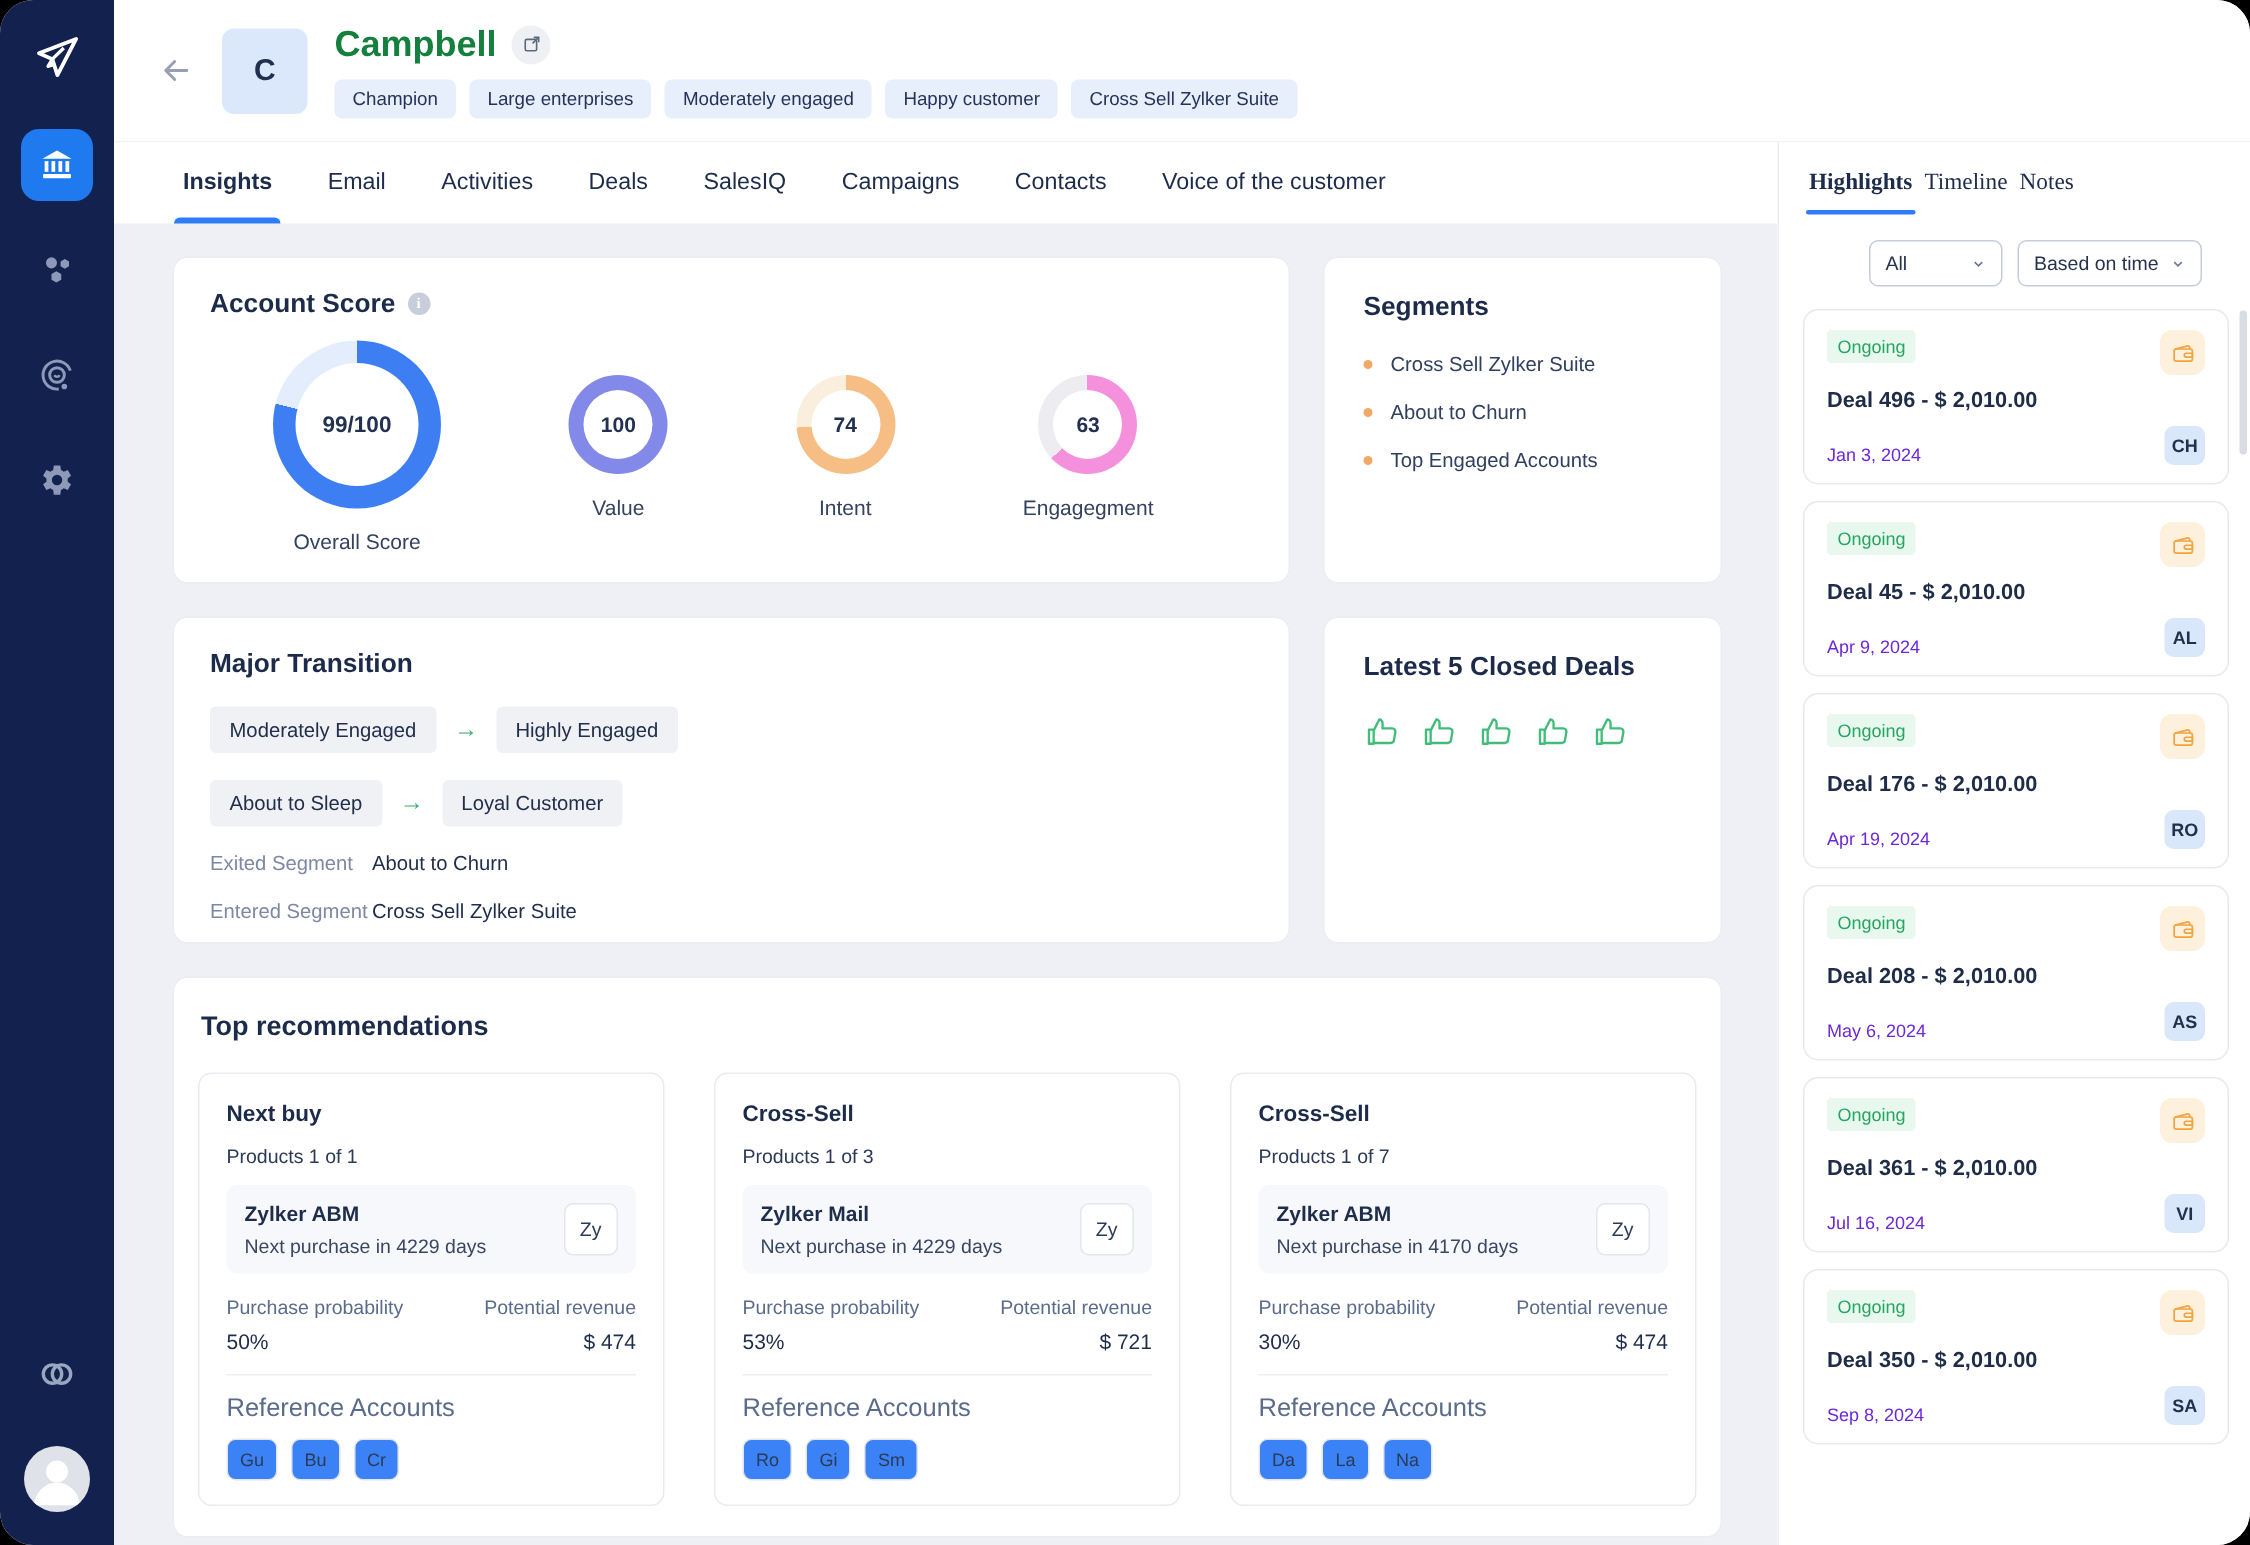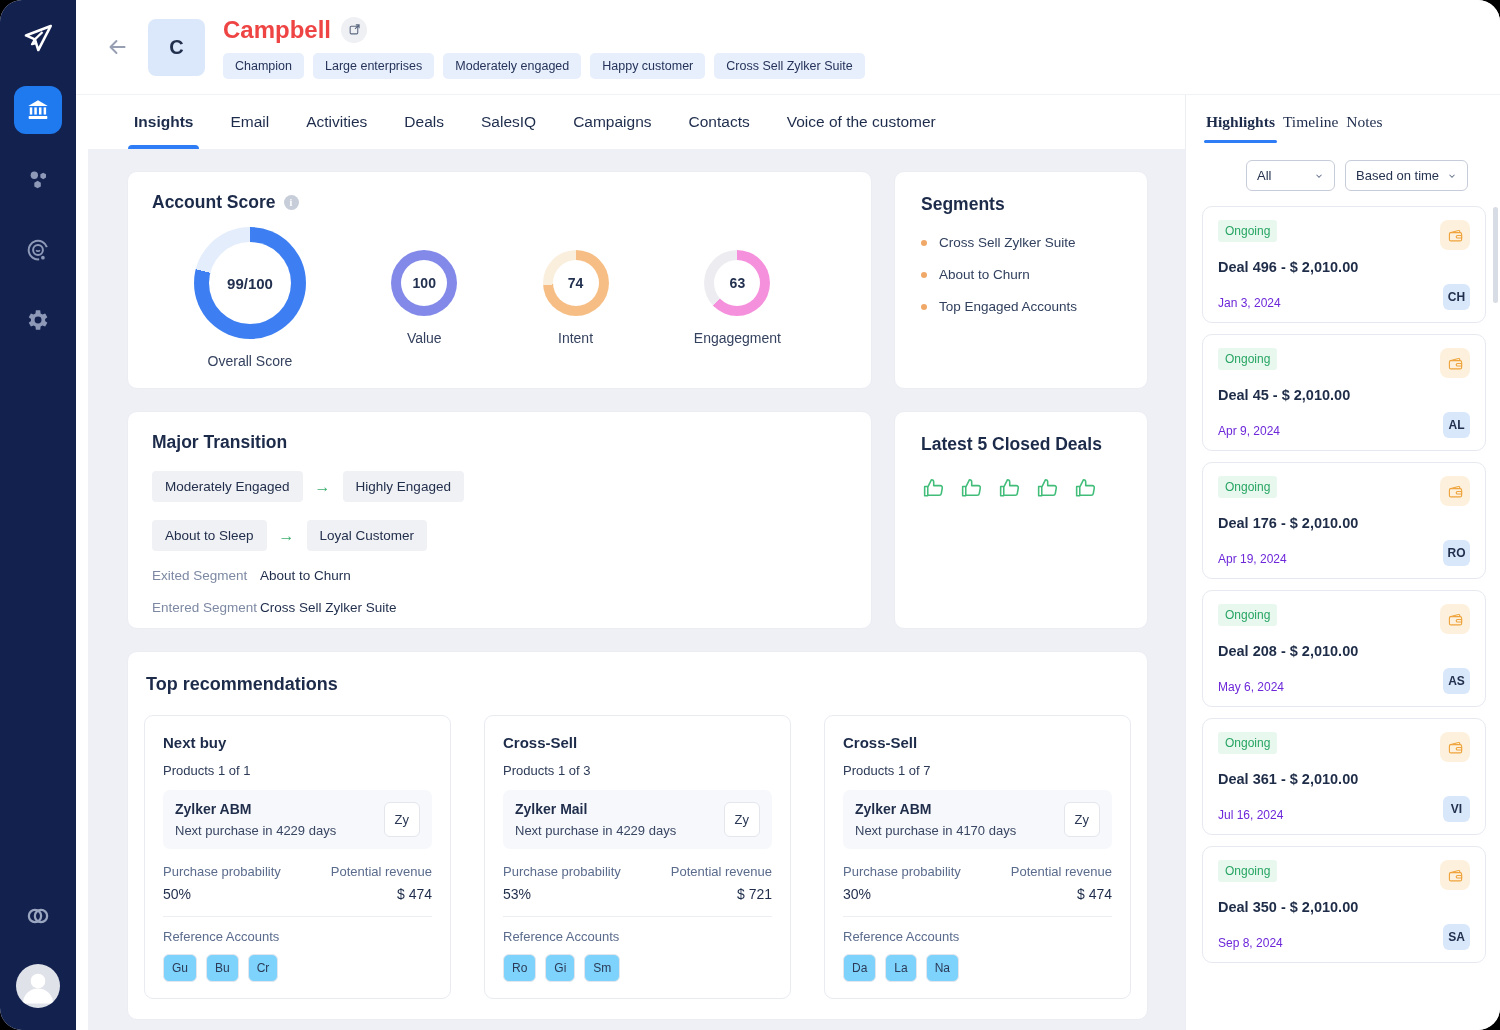--- a/index.html
+++ b/index.html
@@ -15,34 +15,34 @@
   .side-spacer { flex:1; }
   .side-avatar { width:44px; height:44px; border-radius:50%; background:#dfe2e9; overflow:hidden; position:relative; margin-top:24px; cursor:pointer; }
 
   
   .main-col { flex:1; display:flex; flex-direction:column; min-width:0; }
   .header { height:95px; background:#fff; display:flex; align-items:center; padding:0 40px 0 26px; border-bottom:1px solid #f0f2f6; }
   .back-btn { width:30px; height:30px; display:flex; align-items:center; justify-content:center; cursor:pointer; margin-right:16px; }
   .acct-avatar { width:57px; height:57px; border-radius:8px; background:#dbe8fb; color:#22304e; font-size:20px; font-weight:bold; display:flex; align-items:center; justify-content:center; margin-right:18px; }
   .title-block { display:flex; flex-direction:column; gap:9px; }
   .title-row { display:flex; align-items:center; gap:10px; }
-  .page-title { font-size:24px; font-weight:bold; color:#ef4444; }
+  .page-title { font-size:24px; font-weight:bold; color:#15803d; }
   .open-icon { width:26px; height:26px; border-radius:50%; background:#eef0f4; display:flex; align-items:center; justify-content:center; cursor:pointer; }
   .tag-row { display:flex; gap:9px; }
   .tag { background:#e7effc; color:#25335a; font-size:12.5px; padding:6px 12px; border-radius:5px; white-space:nowrap; cursor:default; }
   .header-right { margin-left:auto; display:flex; align-items:center; }
   .rev-block { border-left:1px solid #e4e7ee; padding:4px 28px 4px 24px; }
   .rev-top { display:flex; align-items:baseline; gap:8px; }
   .rev-amount { font-size:17px; font-weight:bold; color:#1c2a47; }
   .rev-deals { font-size:13px; color:#8d96aa; }
   .rev-label { font-size:13.5px; color:#3c4a66; margin-top:6px; }
   .enrich { color:#2a7cf7; font-size:14.5px; margin-left:60px; cursor:pointer; white-space:nowrap; }
 
   
-  .body-row { flex:1; display:flex; min-height:0;margin-left:12px; }
+  .body-row { flex:1; display:flex; min-height:0; }
   .content-col { flex:1; display:flex; flex-direction:column; min-width:0; }
 
   
   .tabbar { height:54px; background:#fff; display:flex; align-items:stretch; padding-left:46px; gap:37px; }
   .tab { display:flex; align-items:center; font-size:15.5px; color:#1e2c4c; cursor:pointer; position:relative; }
   .tab.active { font-weight:bold; }
   .tab.active::after { content:""; position:absolute; left:-6px; right:-6px; bottom:0; height:4px; background:#2e7df6; border-radius:4px 4px 0 0; }
 
   
   .content { flex:1; background:#eef0f6; padding:22px 37px 24px 39px; overflow:hidden; }
@@ -96,23 +96,23 @@
   .prod-row { margin-top:12px; background:#f6f8fc; border-radius:7px; padding:11px 12px; display:flex; align-items:center; }
   .prod-info { flex:1; min-width:0; }
   .prod-name { font-size:14px; font-weight:bold; color:#1f2d4b; }
   .prod-sub { font-size:13px; color:#3a4763; margin-top:6px; }
   .prod-badge { background:#fff; border:1px solid #e3e6ed; border-radius:6px; font-size:13px; color:#2c3a57; padding:9px 10px; }
   .metric-row { display:flex; justify-content:space-between; margin-top:15px; }
   .metric { font-size:13px; color:#5a6b8c; }
   .metric-val { font-size:14px; color:#1f2d4b; margin-top:7px; }
   .metric.right, .metric.right .metric-val { text-align:right; }
   .rec-divider { height:1px; background:#eceef3; margin:14px 0 12px; }
-  .ref-label { font-size:13px; color:#5a6b8c; }
+  .ref-label { font-size:17px; color:#5a6b8c; }
   .ref-row { display:flex; gap:9px; margin-top:10px; }
-  .ref-chip { background:#7dd3fc; border:1px solid #e3e6ed; border-radius:6px; font-size:12px; color:#2c3a57; padding:6px 8px; cursor:pointer; }
+  .ref-chip { background:#3b82f6; border:1px solid #e3e6ed; border-radius:6px; font-size:12px; color:#2c3a57; padding:6px 8px; cursor:pointer; }
 
   
   .right-panel { width:315px; flex:0 0 315px; background:#fff; border-left:1px solid #eceef3; padding:18px 14px 0 16px; position:relative; overflow:hidden; }
   .rp-tabs { display:flex; gap:8px; padding-left:4px;font-family:Liberation Serif, serif; }
   .rp-tab { font-size:15.5px; color:#1e2c4c; padding-bottom:12px; position:relative; cursor:pointer; }
   .rp-tab.active { font-weight:bold; }
   .rp-tab.active::after { content:""; position:absolute; left:-2px; right:-2px; bottom:0; height:3.5px; background:#2e7df6; border-radius:4px; }
   .rp-filters { display:flex; gap:10px; margin-top:17px;padding-left:44px; }
   .rp-select { border:1px solid #c6ccd9; border-radius:6px; height:31px; display:flex; align-items:center; font-size:13px; color:#26334f; padding:0 10px; gap:8px; cursor:pointer; }
   .rp-select .grow { flex:1; }

